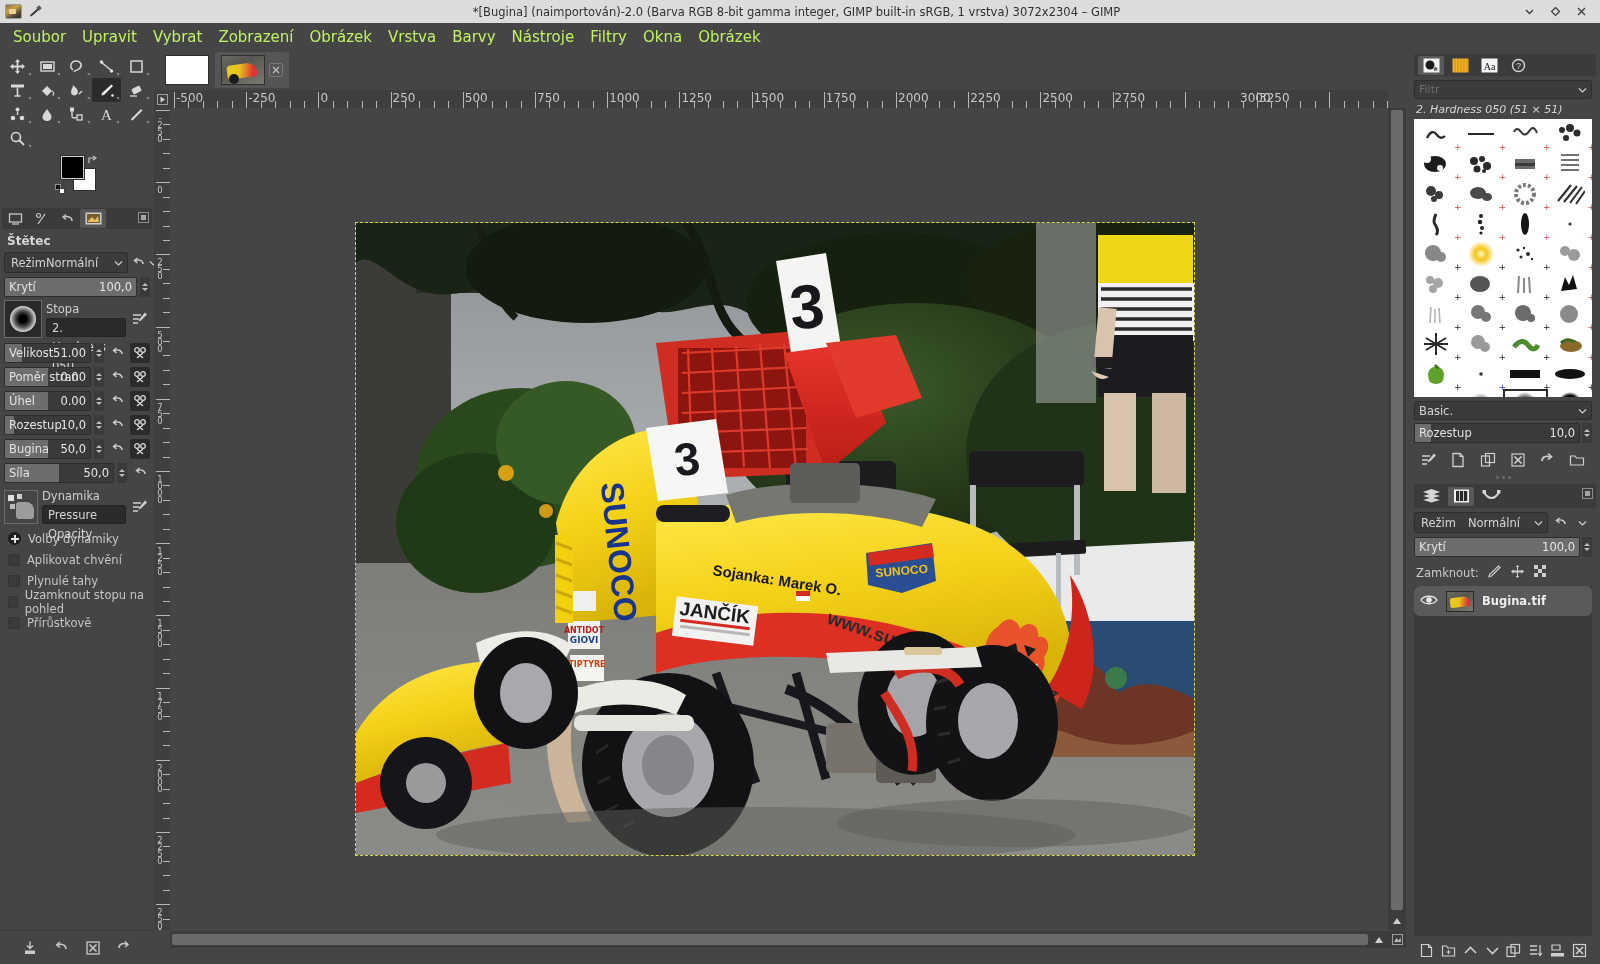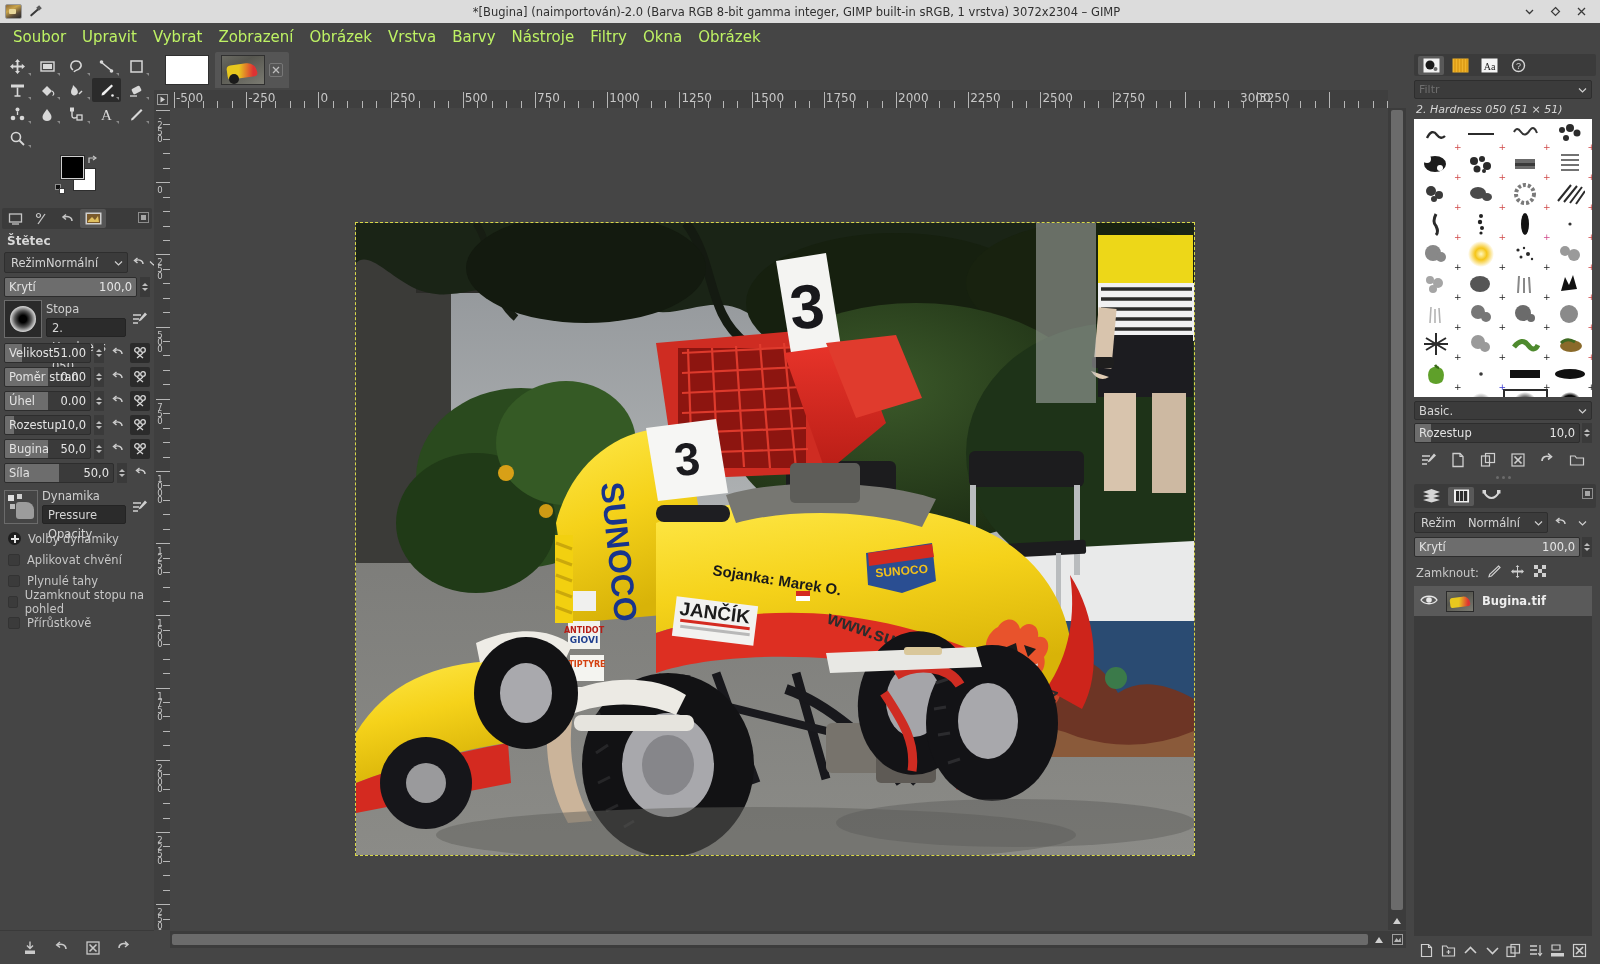--- a/index.html
+++ b/index.html
@@ -300,21 +300,21 @@
   .grip { height: 9px; display: flex; align-items: center; justify-content: center; gap: 3px; }
   .grip i { width: 3px; height: 3px; background: #6b6b6b; border-radius: 50%; }
 
   .layers-tabs {
     height: 24px; margin: 2px 4px 0 8px; background: #3b3b3b; border-radius: 2px;
     display: flex; align-items: center; gap: 4px; padding-left: 4px; position: relative;
   }
   .lock-row { display: flex; align-items: center; gap: 8px; margin: 2px 8px 3px 10px; height: 20px; }
   .layer-list { margin: 0 8px; background: #3b3b3b; flex: 1; }
   .layer-item {
-    height: 30px; background: #5a5a5a; display: flex; align-items: center; gap: 8px; padding: 0 6px;
+    height: 30px; background: #5a5a5a; display: flex; align-items: center; gap: 8px; padding: 0 6px; border-radius: 6px;
   }
   .layer-thumb {
     width: 28px; height: 21px; border: 1px solid #2b2b2b; position: relative; overflow: hidden;
     background: linear-gradient(150deg,#6b6b63 0%,#56564f 40%,#7b7b72 100%);
   }
   .layer-thumb::before {
     content: ""; position: absolute; left: 3px; top: 5px; width: 20px; height: 10px;
     background: linear-gradient(100deg,#e8c81e 45%, #d33 88%); border-radius: 3px 7px 2px 2px;
     transform: rotate(-7deg);
   }

